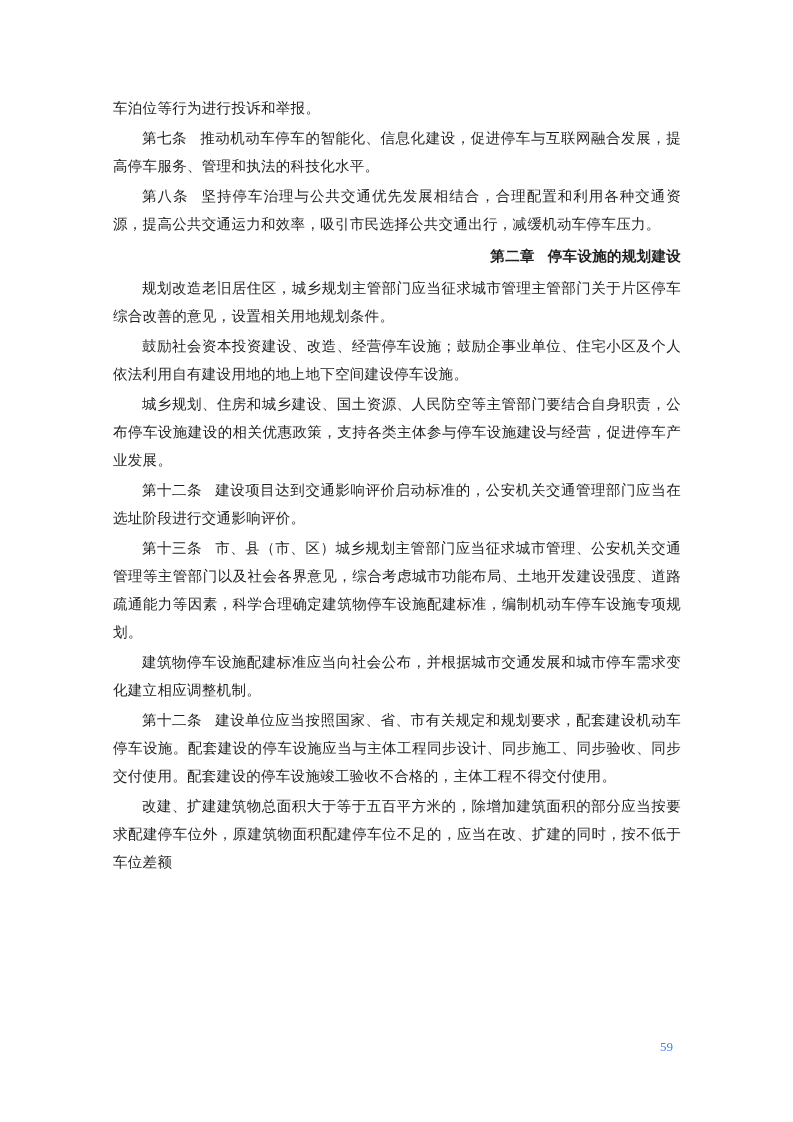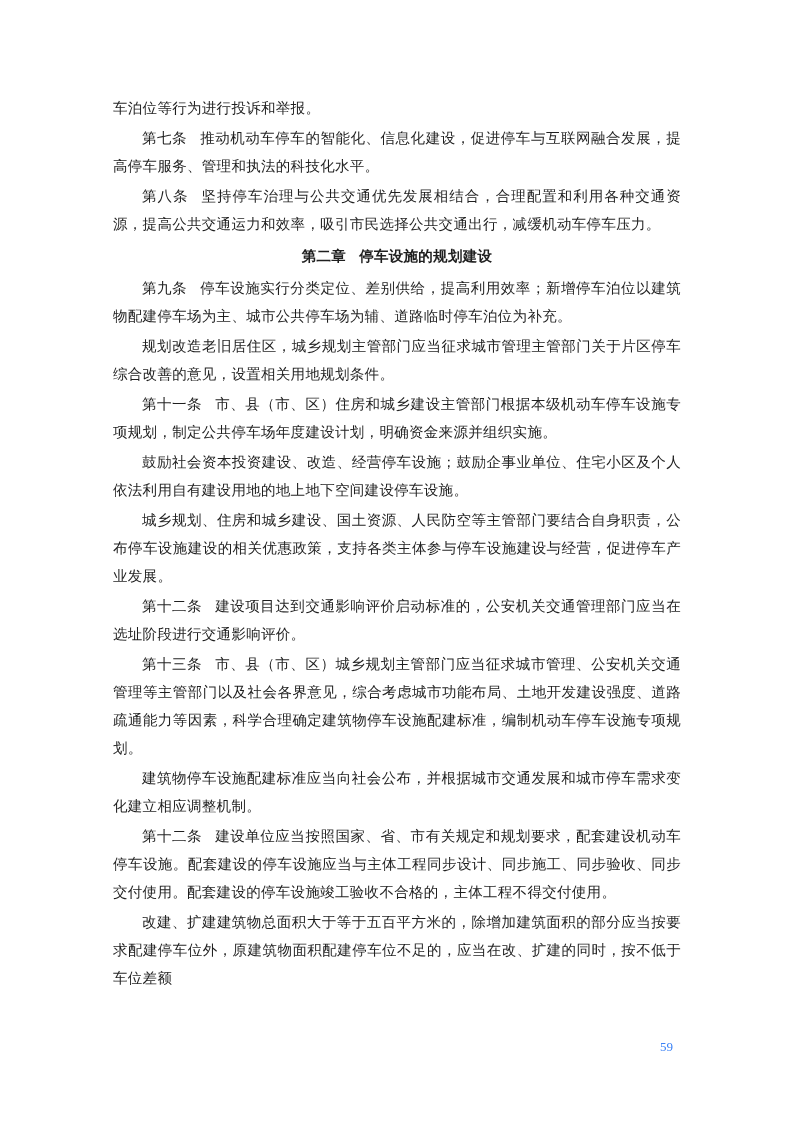--- a/index.html
+++ b/index.html
@@ -35,21 +35,21 @@
     text-indent: 0;
   }
   .lbl {
     margin-right: 0.9em;
   }
   .chapter {
     margin: 4px 0 4px 0;
     font-size: 14.5px;
     line-height: 28px;
     letter-spacing: 0.3px;
-    text-align: center;
+    text-align: right;
     text-indent: 0;
     font-weight: bold;
   }
   .pageno {
     position: absolute;
     right: 120px;
     top: 1038px;
     font-size: 13px;
     line-height: 18px;
     color: #3b82f6;
@@ -62,26 +62,24 @@
   <div class="content">
 
     <p class="para cont"><span>车泊位等行为进行投诉和举报。</span></p>
 
     <p class="para"><span class="lbl">第七条</span><span>推动机动车停车的智能化、信息化建设，促进停车与互联网融合发展，提高停车服务、管理和执法的科技化水平。</span></p>
 
     <p class="para"><span class="lbl">第八条</span><span>坚持停车治理与公共交通优先发展相结合，合理配置和利用各种交通资源，提高公共交通运力和效率，吸引市民选择公共交通出行，减缓机动车停车压力。</span></p>
 
     <p class="chapter"><span class="lbl">第二章</span><span>停车设施的规划建设</span></p>
 
-    <p class="para"><span class="lbl">第九条</span><span>停车设施实行分类定位、差别供给，提高利用效率；新增停车泊位以建筑物配建停车场为主、城市公共停车场为辅、道路临时停车泊位为补充。</span></p>
 
 
     <p class="para"><span>规划改造老旧居住区，城乡规划主管部门应当征求城市管理主管部门关于片区停车综合改善的意见，设置相关用地规划条件。</span></p>
 
-    <p class="para"><span class="lbl">第十一条</span><span>市、县（市、区）住房和城乡建设主管部门根据本级机动车停车设施专项规划，制定公共停车场年度建设计划，明确资金来源并组织实施。</span></p>
 
     <p class="para"><span>鼓励社会资本投资建设、改造、经营停车设施；鼓励企事业单位、住宅小区及个人依法利用自有建设用地的地上地下空间建设停车设施。</span></p>
 
     <p class="para"><span>城乡规划、住房和城乡建设、国土资源、人民防空等主管部门要结合自身职责，公布停车设施建设的相关优惠政策，支持各类主体参与停车设施建设与经营，促进停车产业发展。</span></p>
 
     <p class="para"><span class="lbl">第十二条</span><span>建设项目达到交通影响评价启动标准的，公安机关交通管理部门应当在选址阶段进行交通影响评价。</span></p>
 
     <p class="para"><span class="lbl">第十三条</span><span>市、县（市、区）城乡规划主管部门应当征求城市管理、公安机关交通管理等主管部门以及社会各界意见，综合考虑城市功能布局、土地开发建设强度、道路疏通能力等因素，科学合理确定建筑物停车设施配建标准，编制机动车停车设施专项规划。</span></p>
 
     <p class="para"><span>建筑物停车设施配建标准应当向社会公布，并根据城市交通发展和城市停车需求变化建立相应调整机制。</span></p>

